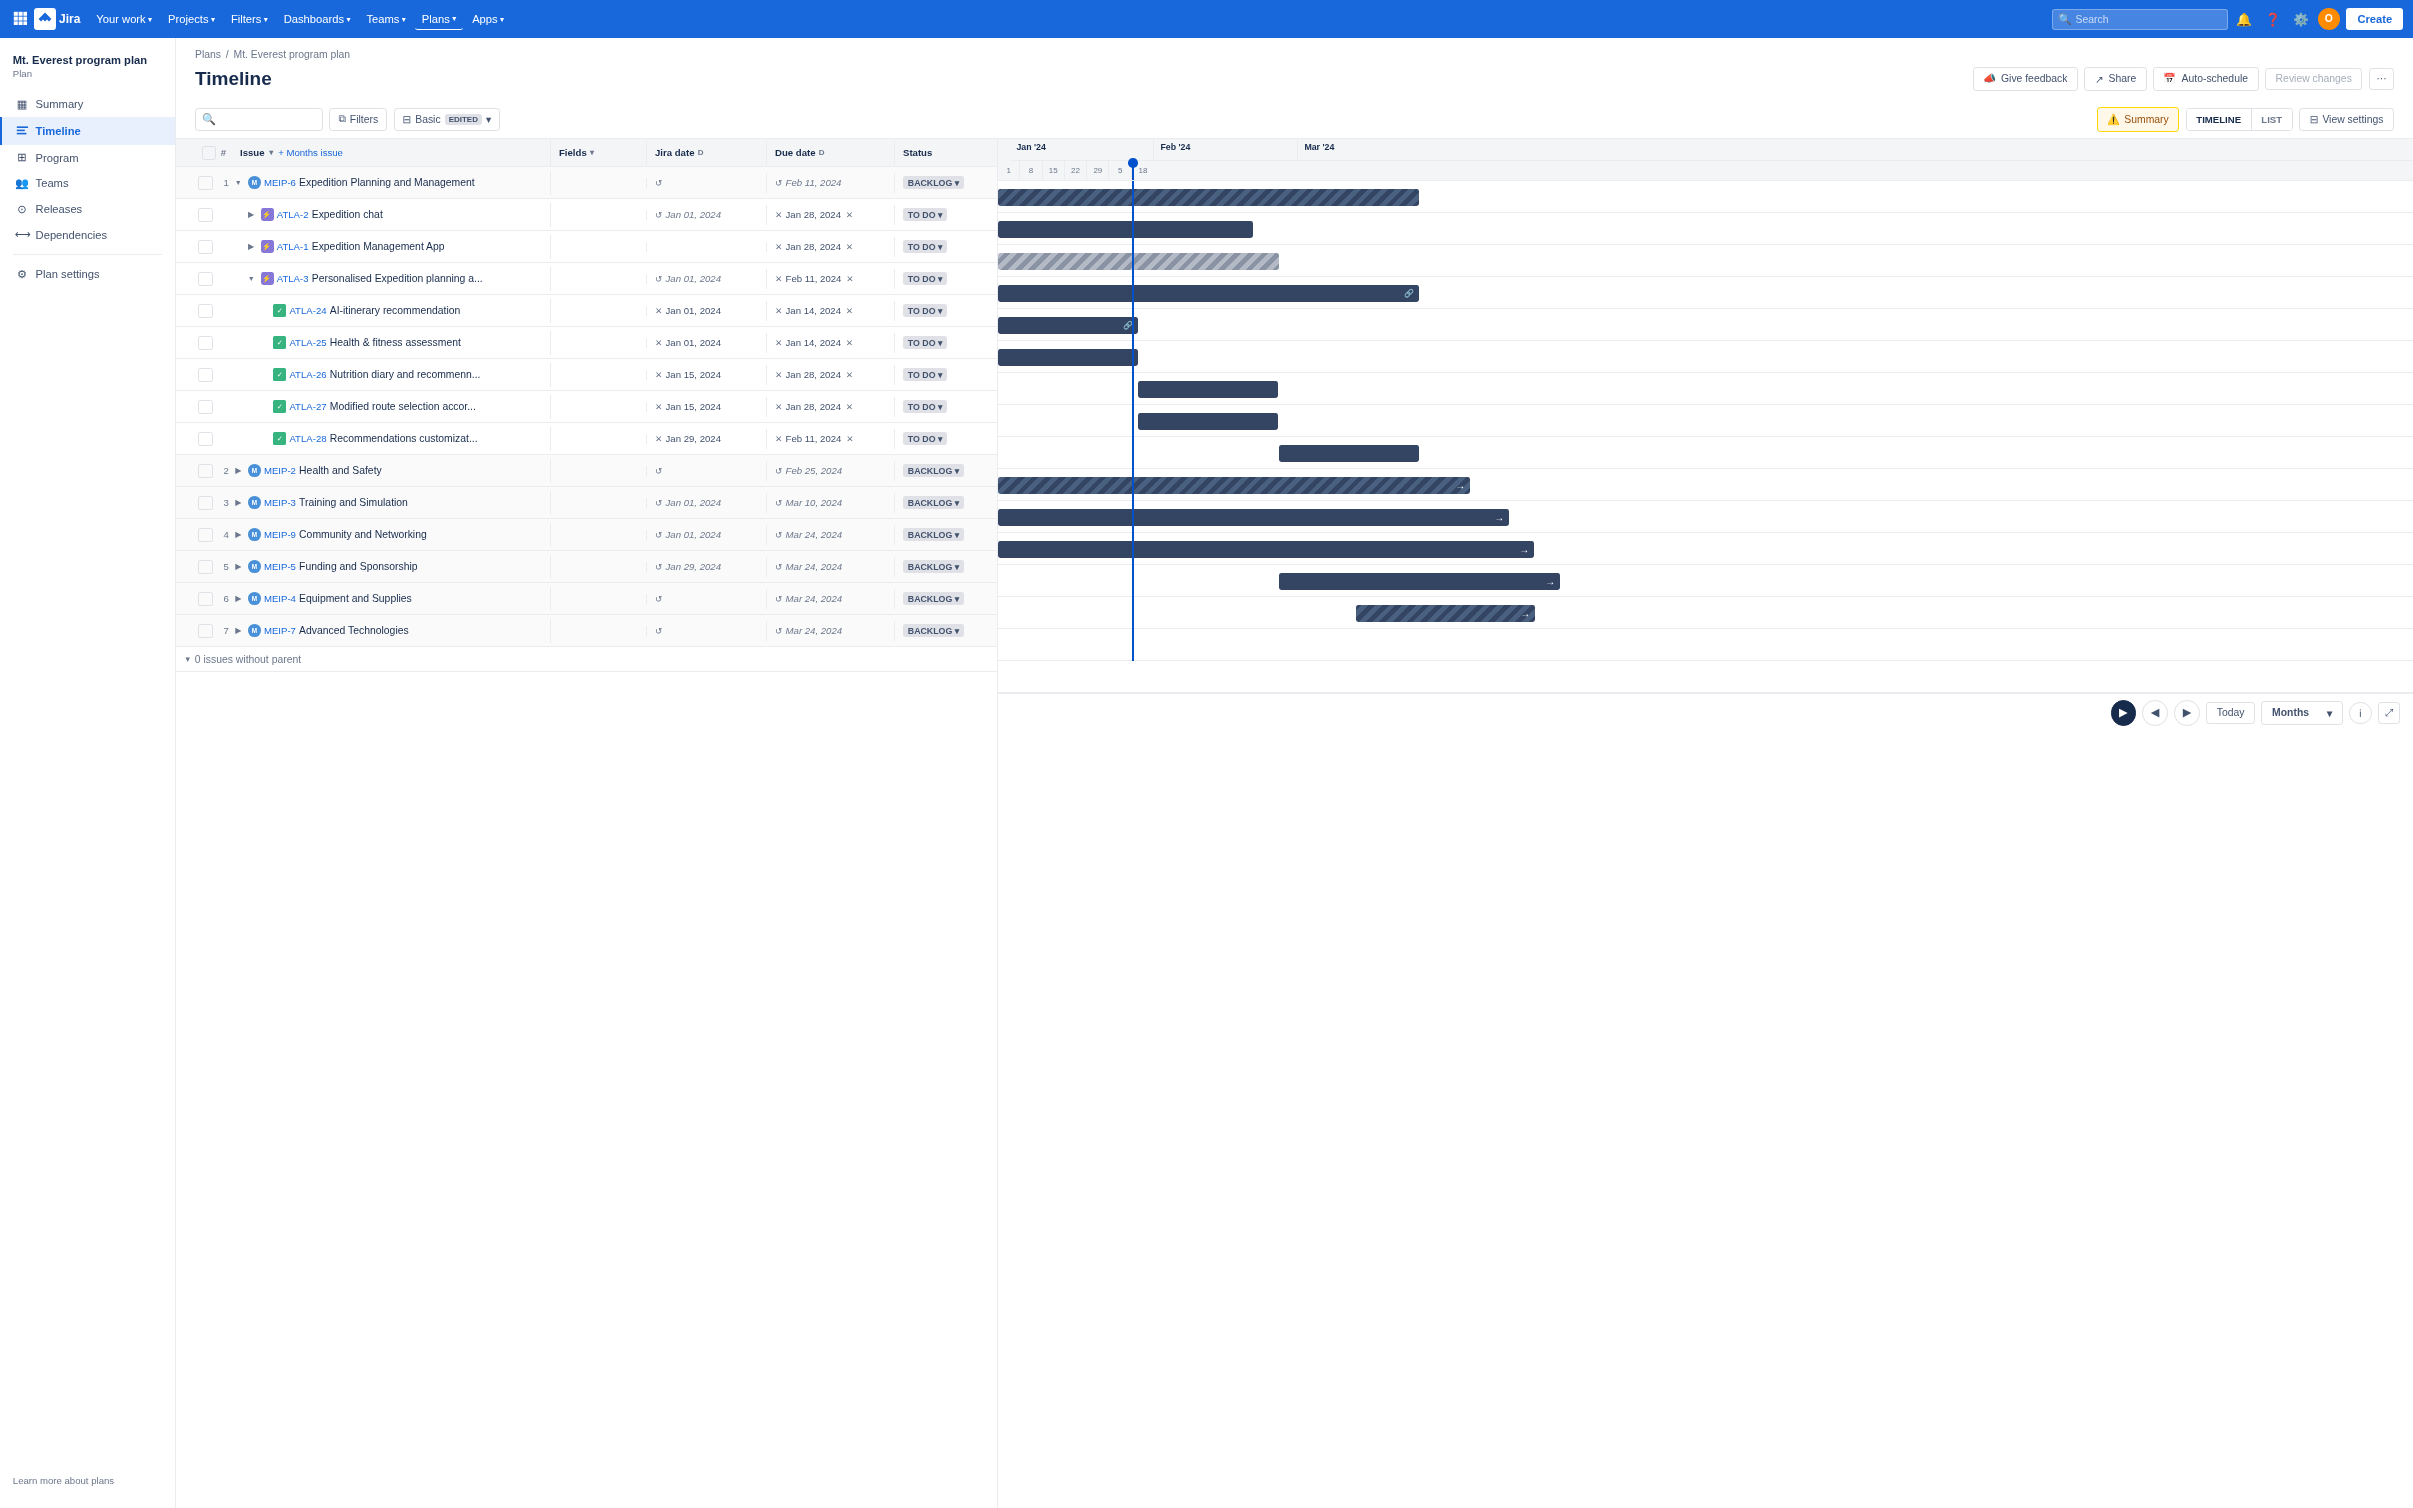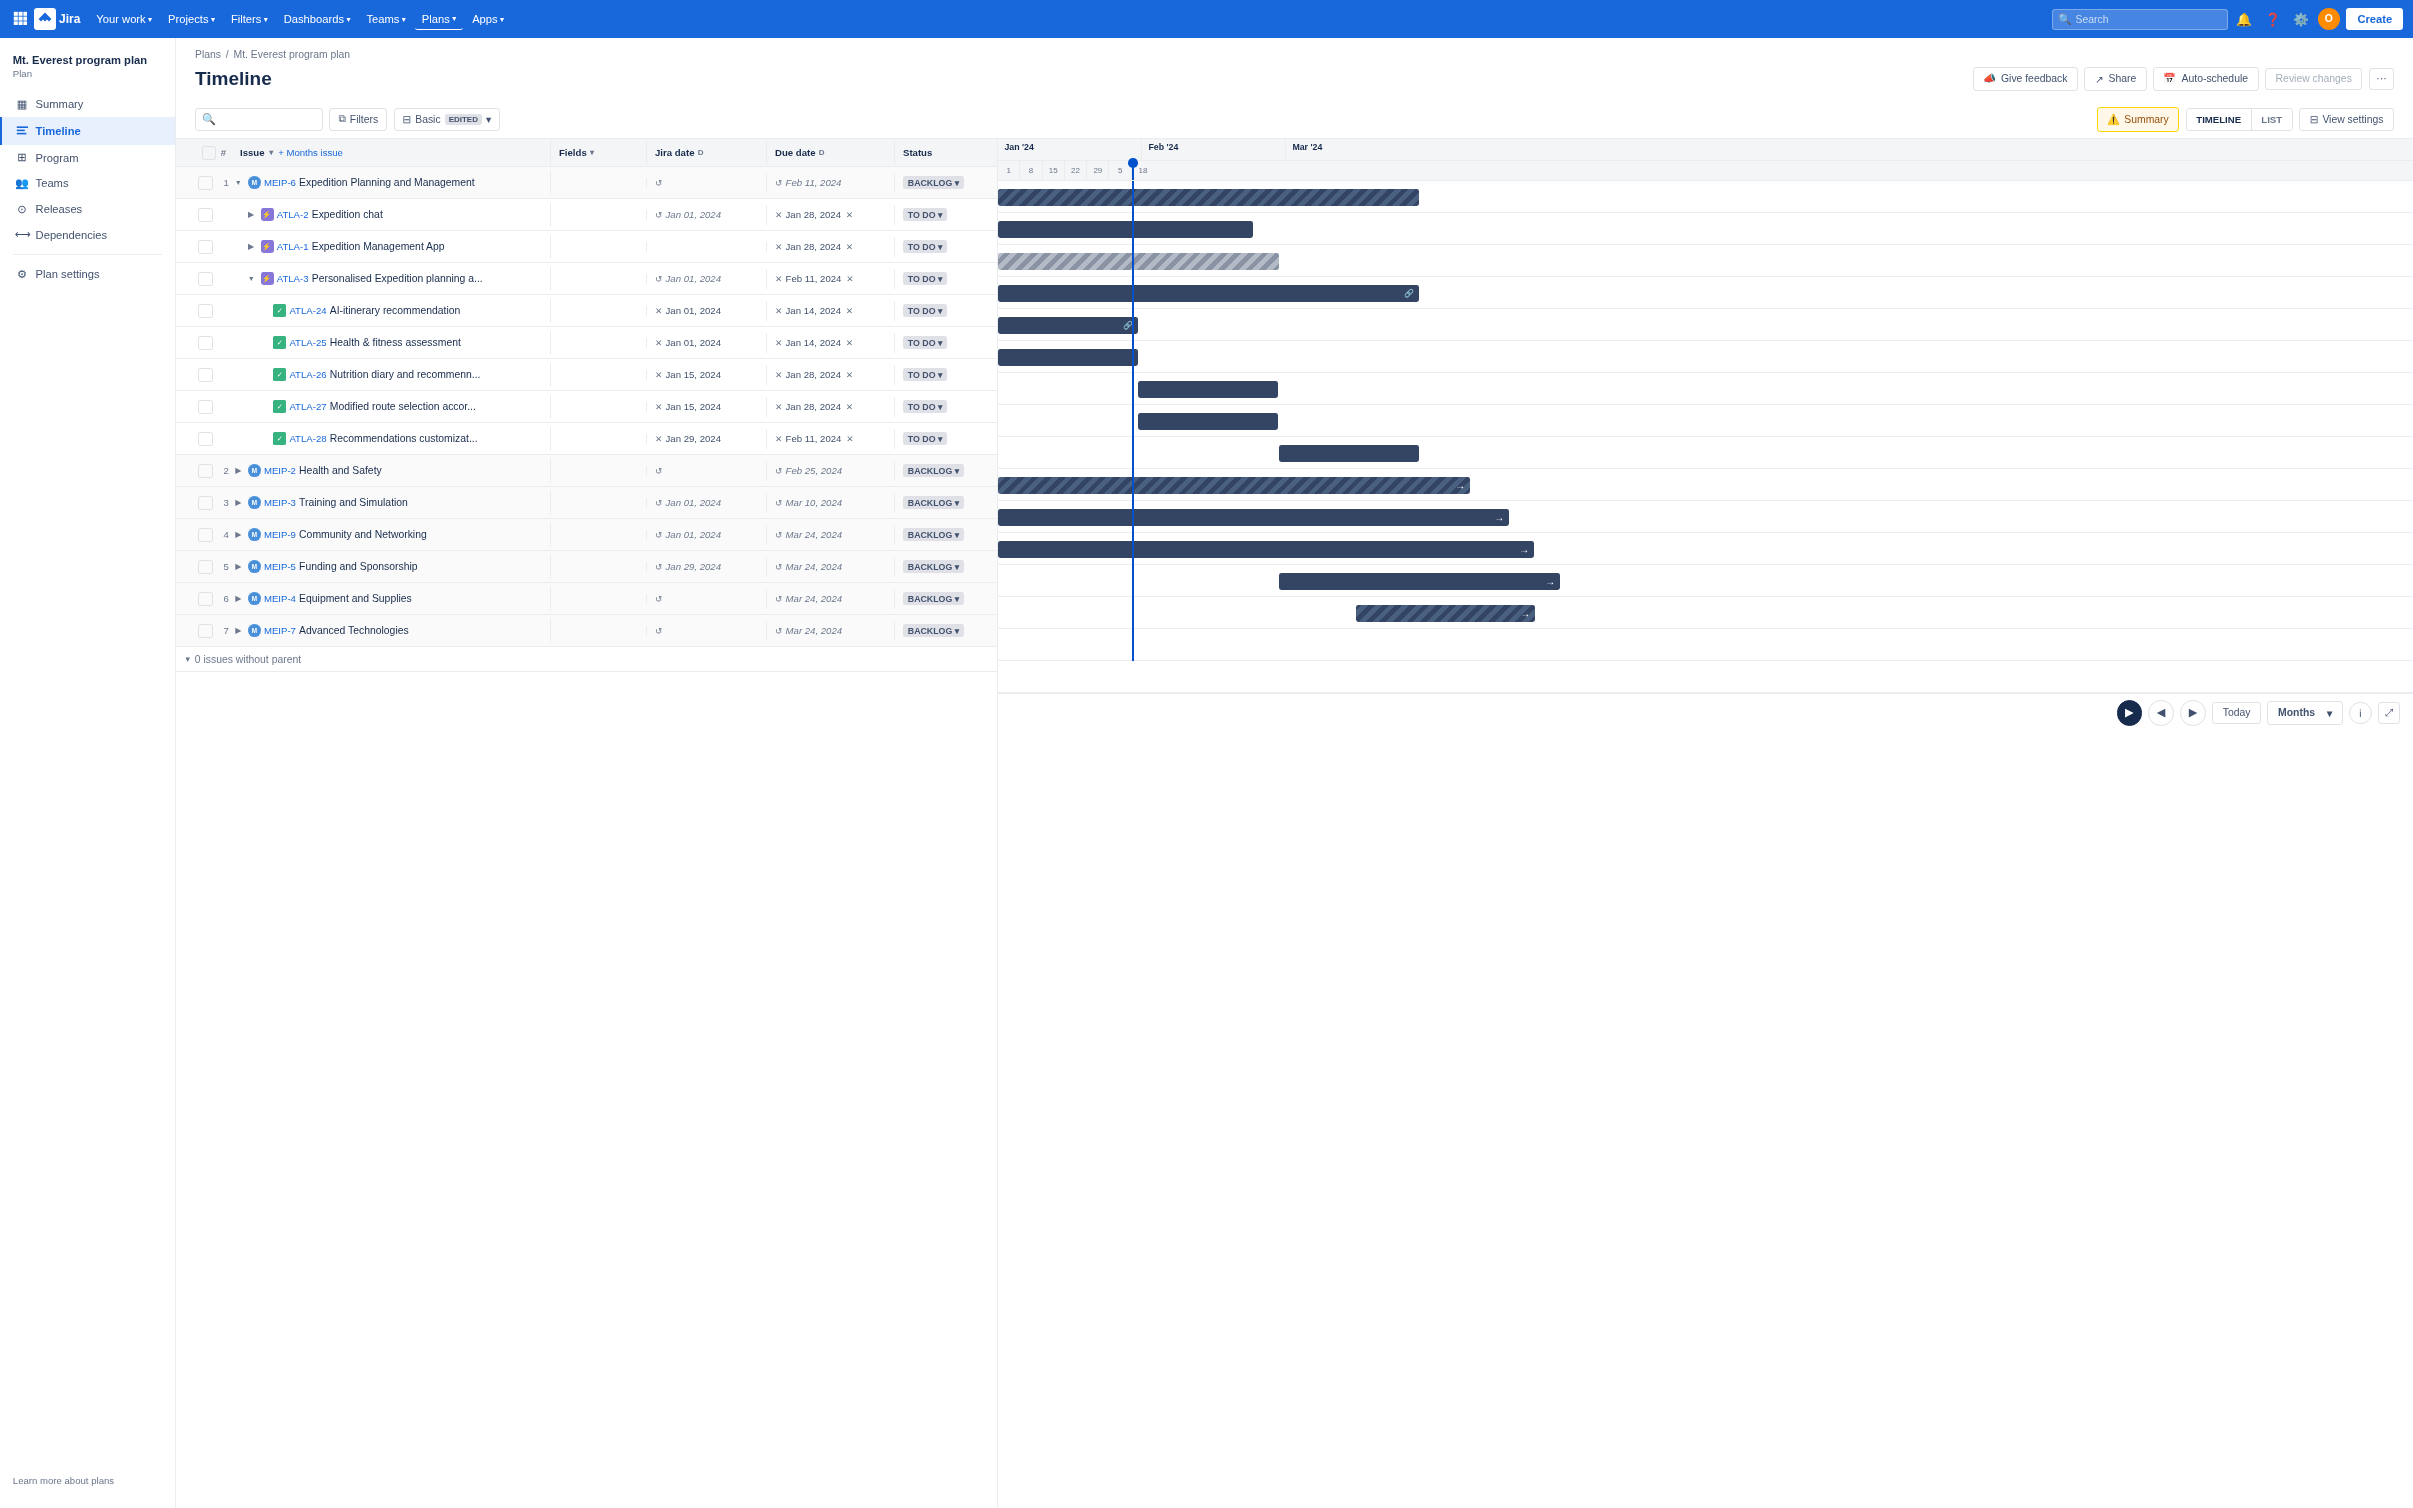--- a/index.html
+++ b/index.html
@@ -150,21 +150,21 @@
       white-space: nowrap;
     }
     .status-backlog { background: #DFE1E6; color: #42526E; }
     .status-todo { background: #DFE1E6; color: #42526E; }
 
     .no-parent-row { display: flex; align-items: center; padding: 6.4px 9.6px; gap: 4.8px; font-size: 10.4px; color: #6B778C; cursor: pointer; border-bottom: 0.8px solid #EBECF0; }
 
     
     .gantt-area { flex: 1; overflow-x: auto; overflow-y: auto; position: relative; min-width: 0; }
     .gantt-header { display: flex; flex-direction: column; position: sticky; top: 0; background: #F4F5F7; z-index: 9; border-bottom: 0.8px solid #EBECF0; }
-    .gantt-months { display: flex; border-bottom: 0.8px solid #EBECF0; height: 22.3px; }
+    .gantt-months { display: flex; border-bottom: 0.8px solid #EBECF0; height: 22.3px; margin-left: 12px; }
     .gantt-month { padding: 3.2px 6.4px; font-size: 8.8px; font-weight: 600; color: #172B4D; border-right: 0.8px solid #EBECF0; white-space: nowrap; }
     .gantt-days { display: flex; height: 19px; }
     .gantt-day { display: flex; align-items: center; justify-content: center; font-size: 8px; color: #6B778C; border-right: 0.8px solid #EBECF0; min-width: 19px; }
     .gantt-row { height: 32px; border-bottom: 0.8px solid #EBECF0; position: relative; display: flex; align-items: center; }
 
     
     .today-marker { position: absolute; top: 0; bottom: 0; width: 1.6px; background: #0052CC; z-index: 5; }
     .today-dot { position: absolute; top: -3.2px; left: -4px; width: 9.6px; height: 9.6px; border-radius: 50%; background: #0052CC; }
 
     
@@ -177,21 +177,21 @@
       width: 25.5px; height: 25.5px; border-radius: 50%; border: 0.8px solid #DFE1E6;
       background: #fff; display: flex; align-items: center; justify-content: center;
       cursor: pointer; font-size: 11.2px; color: #42526E;
     }
     .gantt-nav-btn.active { background: #172B4D; color: #fff; border-color: #172B4D; }
     .today-btn {
       padding: 4.8px 9.6px; border: 0.8px solid #DFE1E6; border-radius: 3.2px;
       background: #fff; cursor: pointer; font-size: 10.4px; color: #42526E;
     }
     .months-btn {
-      display: flex; align-items: center; gap: 12px; padding: 4.8px 9.6px;
+      display: flex; align-items: center; gap: 18px; padding: 4.8px 9.6px;
       border: 0.8px solid #DFE1E6; border-radius: 3.2px; background: #fff;
       cursor: pointer; font-size: 10.4px; color: #42526E; font-weight: 600;
     }
     .info-btn {
       width: 22.3px; height: 22.3px; border-radius: 50%; border: 0.8px solid #DFE1E6;
       background: #fff; display: flex; align-items: center; justify-content: center;
       cursor: pointer; font-size: 10.4px; color: #42526E;
     }
     .expand-all-btn {
       width: 22.3px; height: 22.3px; border-radius: 3.2px; border: 0.8px solid #DFE1E6;

